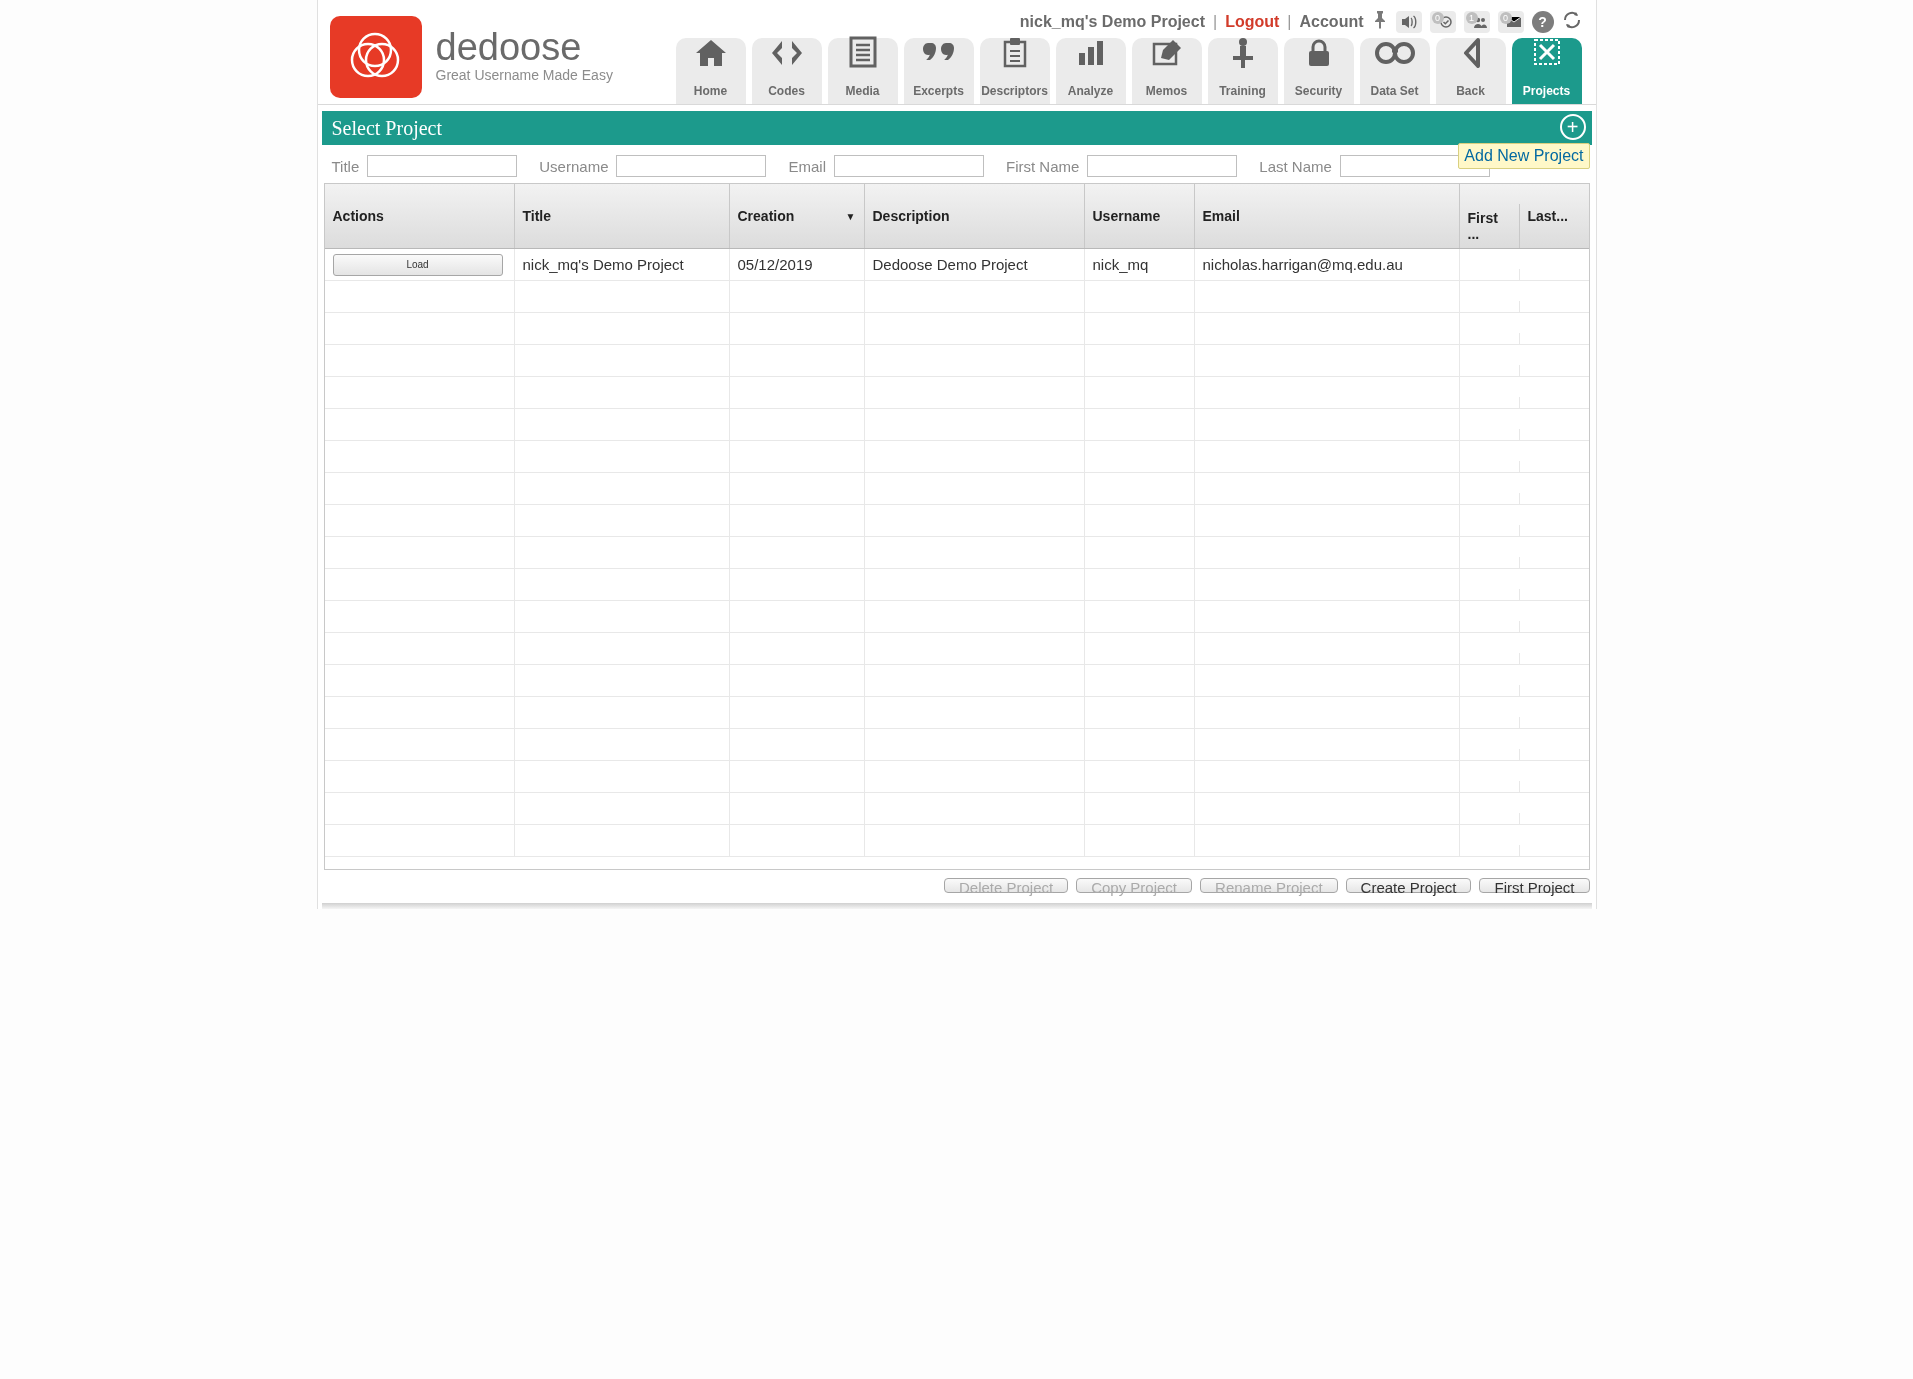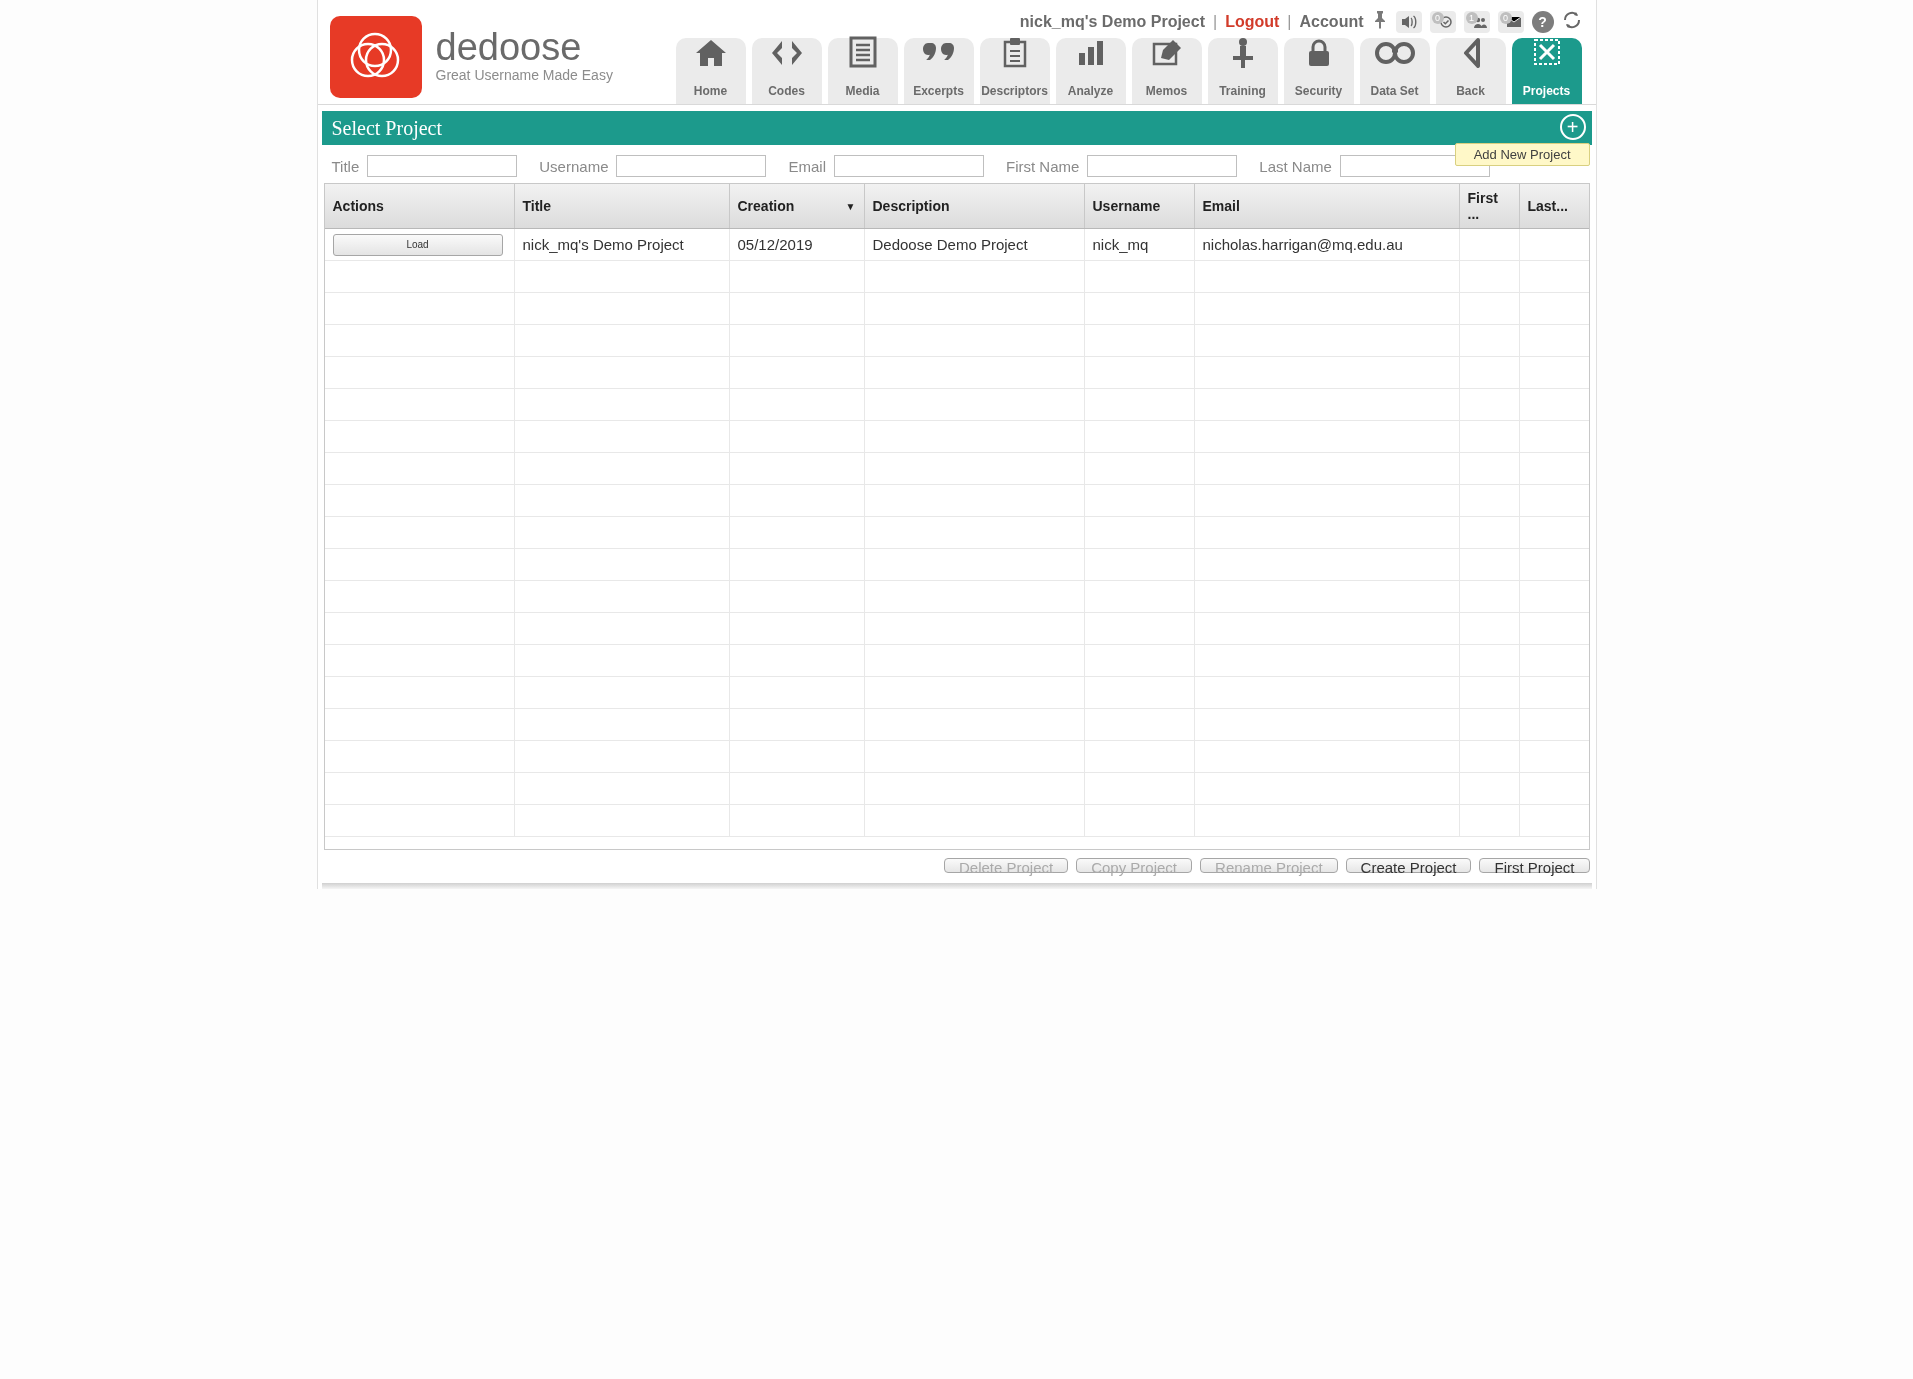--- a/index.html
+++ b/index.html
@@ -27,38 +27,38 @@
 .navtab { background: #ebebeb; border-radius: 10px 10px 0 0; width: 70px; height: 66px; display: flex; flex-direction: column; align-items: center; justify-content: flex-end; padding-bottom: 6px; gap: 16px; cursor: pointer; }
 .navtab .label { font-size: 12px; color: #6b6b6b; font-weight: 700; }
 .navtab.active { background: #1c9a8c; }
 .navtab.active .label { color: #fff; }
 .navtab .icon-wrap { height: 34px; display: flex; align-items: center; justify-content: center; }
 .navicon { fill: #616161; }
 .navtab.active .navicon { fill: #fff; }
 
 .panel-bar { background: #1c9a8c; color: #fff; height: 34px; display: flex; align-items: center; padding: 0 10px; font-size: 20px; font-family: Georgia, 'Times New Roman', serif; position: relative; margin: 6px 4px 0 4px; }
 .panel-bar .add-btn { position: absolute; right: 6px; top: 3px; width: 26px; height: 26px; border: 2px solid #fff; border-radius: 50%; display: flex; align-items: center; justify-content: center; cursor: pointer; font-size: 20px; line-height: 1; font-family: Arial, sans-serif; color: #fff; }
-.tooltip { font-family: Arial, sans-serif; position: absolute; right: 2px; top: 32px; background: #fff8c8; border: 1px solid #d9d080; color: #404040; font-size: 13px; padding: 3px 18px; border-radius: 2px; z-index: 10; }
+.tooltip { font-family: Arial, sans-serif; position: absolute; right: 2px; top: 32px; background: #fff8c8; border: 1px solid #d9d080; color: #0369a1; font-size: 16px; padding: 3px 5px; border-radius: 2px; z-index: 10; }
 
 .filters { display: flex; gap: 22px; padding: 10px 12px 6px 14px; align-items: center; }
 .filter-item { display: flex; align-items: center; gap: 8px; }
 .filter-item label { color: #8a8a8a; font-size: 15px; }
 .filter-item input { border: 1px solid #bfbfbf; height: 22px; width: 150px; padding: 0 4px; font-size: 13px; }
 
 .table-wrap { margin: 0 6px; border: 1px solid #c8c8c8; }
 .table-head { display: flex; background: linear-gradient(#f2f2f2,#dcdcdc); border-bottom: 1px solid #b8b8b8; }
 .th { padding: 6px 8px; font-weight: 700; color: #222; font-size: 14px; border-right: 1px solid #c8c8c8; display: flex; align-items: center; gap: 6px; cursor: pointer; }
 .th:last-child { border-right: none; }
 .col-actions { width: 190px; }
 .col-title { width: 215px; }
 .col-creation { width: 135px; }
 .col-desc { width: 220px; }
 .col-user { width: 110px; }
 .col-email { width: 265px; }
-.col-first { width: 60px; }
+.col-first { width: 60px; margin-top: 20px; }
 .col-last { flex: 1; }
 .sort-ind { font-size: 10px; margin-left: auto; }
 
 .table-body { height: 620px; overflow-y: auto; background: #fff; }
 .row { display: flex; border-bottom: 1px solid #e8e8e8; height: 32px; align-items: stretch; }
 .td { padding: 6px 8px; border-right: 1px solid #e8e8e8; display: flex; align-items: center; font-size: 15px; color: #333; white-space: nowrap; overflow: hidden; }
 .td:last-child { border-right: none; }
 .load-btn { width: 170px; height: 22px; border: 1px solid #a6a6a6; border-radius: 3px; background: linear-gradient(#fafafa,#e4e4e4); cursor: pointer; font-size: 10px; color: #333; }
 .row.empty .td { color: transparent; }
 

